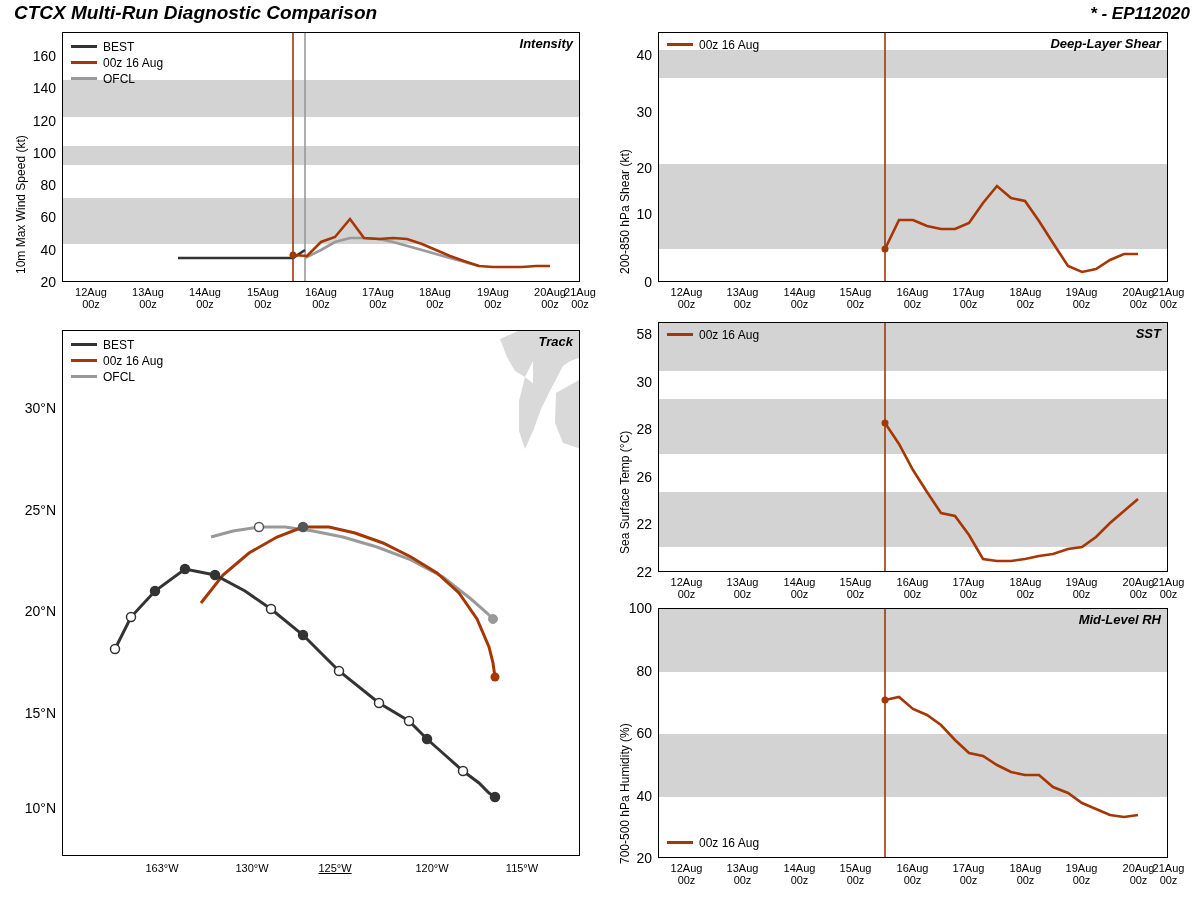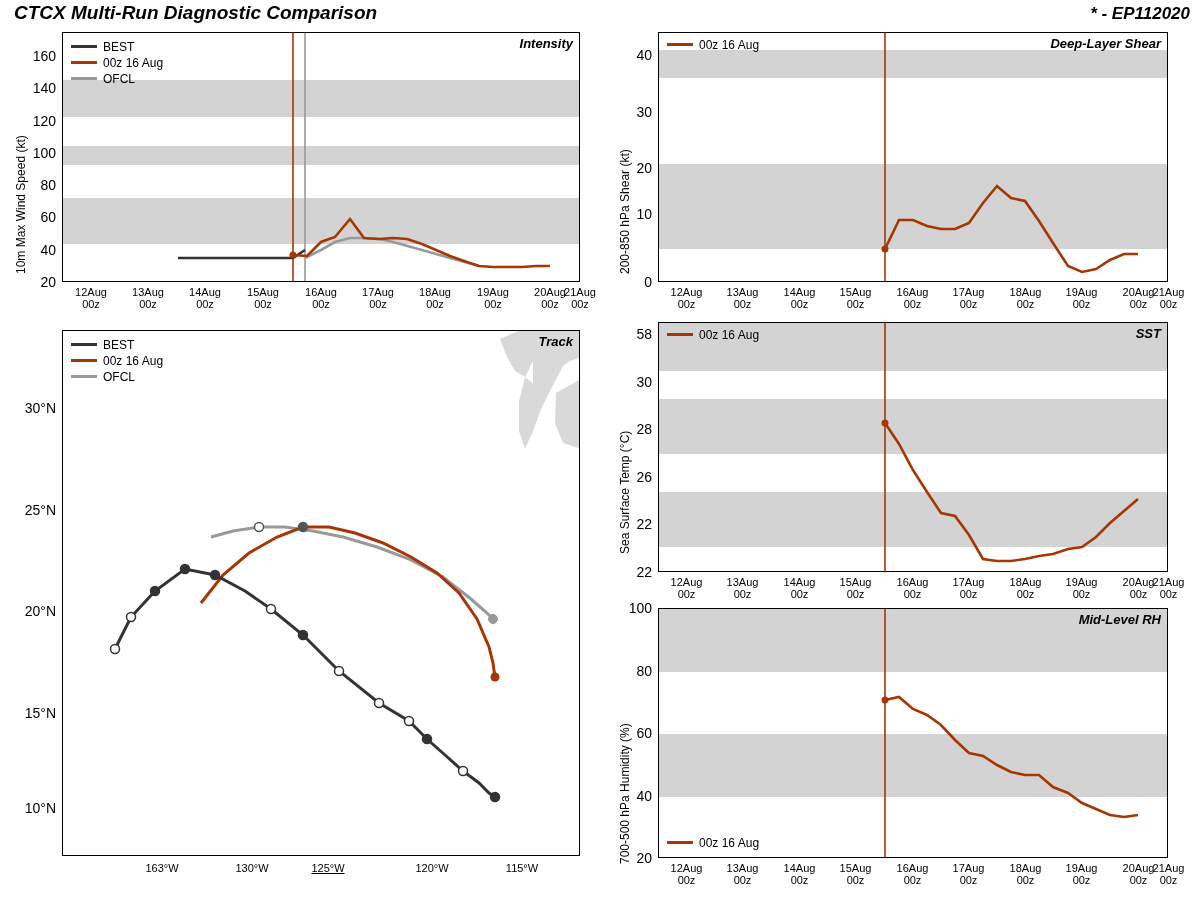--- a/index.html
+++ b/index.html
@@ -149,21 +149,21 @@
     </div>
 
     <div class="tick tick-y" style="left:8px;top:70px;width:48px;">30°N</div>
     <div class="tick tick-y" style="left:8px;top:172px;width:48px;">25°N</div>
     <div class="tick tick-y" style="left:8px;top:273px;width:48px;">20°N</div>
     <div class="tick tick-y" style="left:8px;top:375px;width:48px;">15°N</div>
     <div class="tick tick-y" style="left:8px;top:470px;width:48px;">10°N</div>
 
     <div class="xtick" style="left:132px;top:532px;width:60px;">163°W</div>
     <div class="xtick" style="left:222px;top:532px;width:60px;">130°W</div>
-    <div class="xtick" style="left:298px;top:532px;width:60px;text-decoration:underline;">125°W</div>
+    <div class="xtick" style="left:305px;top:532px;width:60px;text-decoration:underline;">125°W</div>
     <div class="xtick" style="left:402px;top:532px;width:60px;">120°W</div>
     <div class="xtick" style="left:492px;top:532px;width:60px;">115°W</div>
   </div>
 
   <div class="panel" style="left:600px;top:24px;width:600px;height:290px;">
     <div class="axis-label ylab" style="left:18px;top:250px;transform:rotate(-90deg);font-size:12px;">200-850 hPa Shear (kt)</div>
 
     <div class="plotbox" id="shr-box" style="left:58px;top:8px;width:510px;height:250px;">
 
       <div class="band" style="top:17.0px;height:28.4px;"></div>

